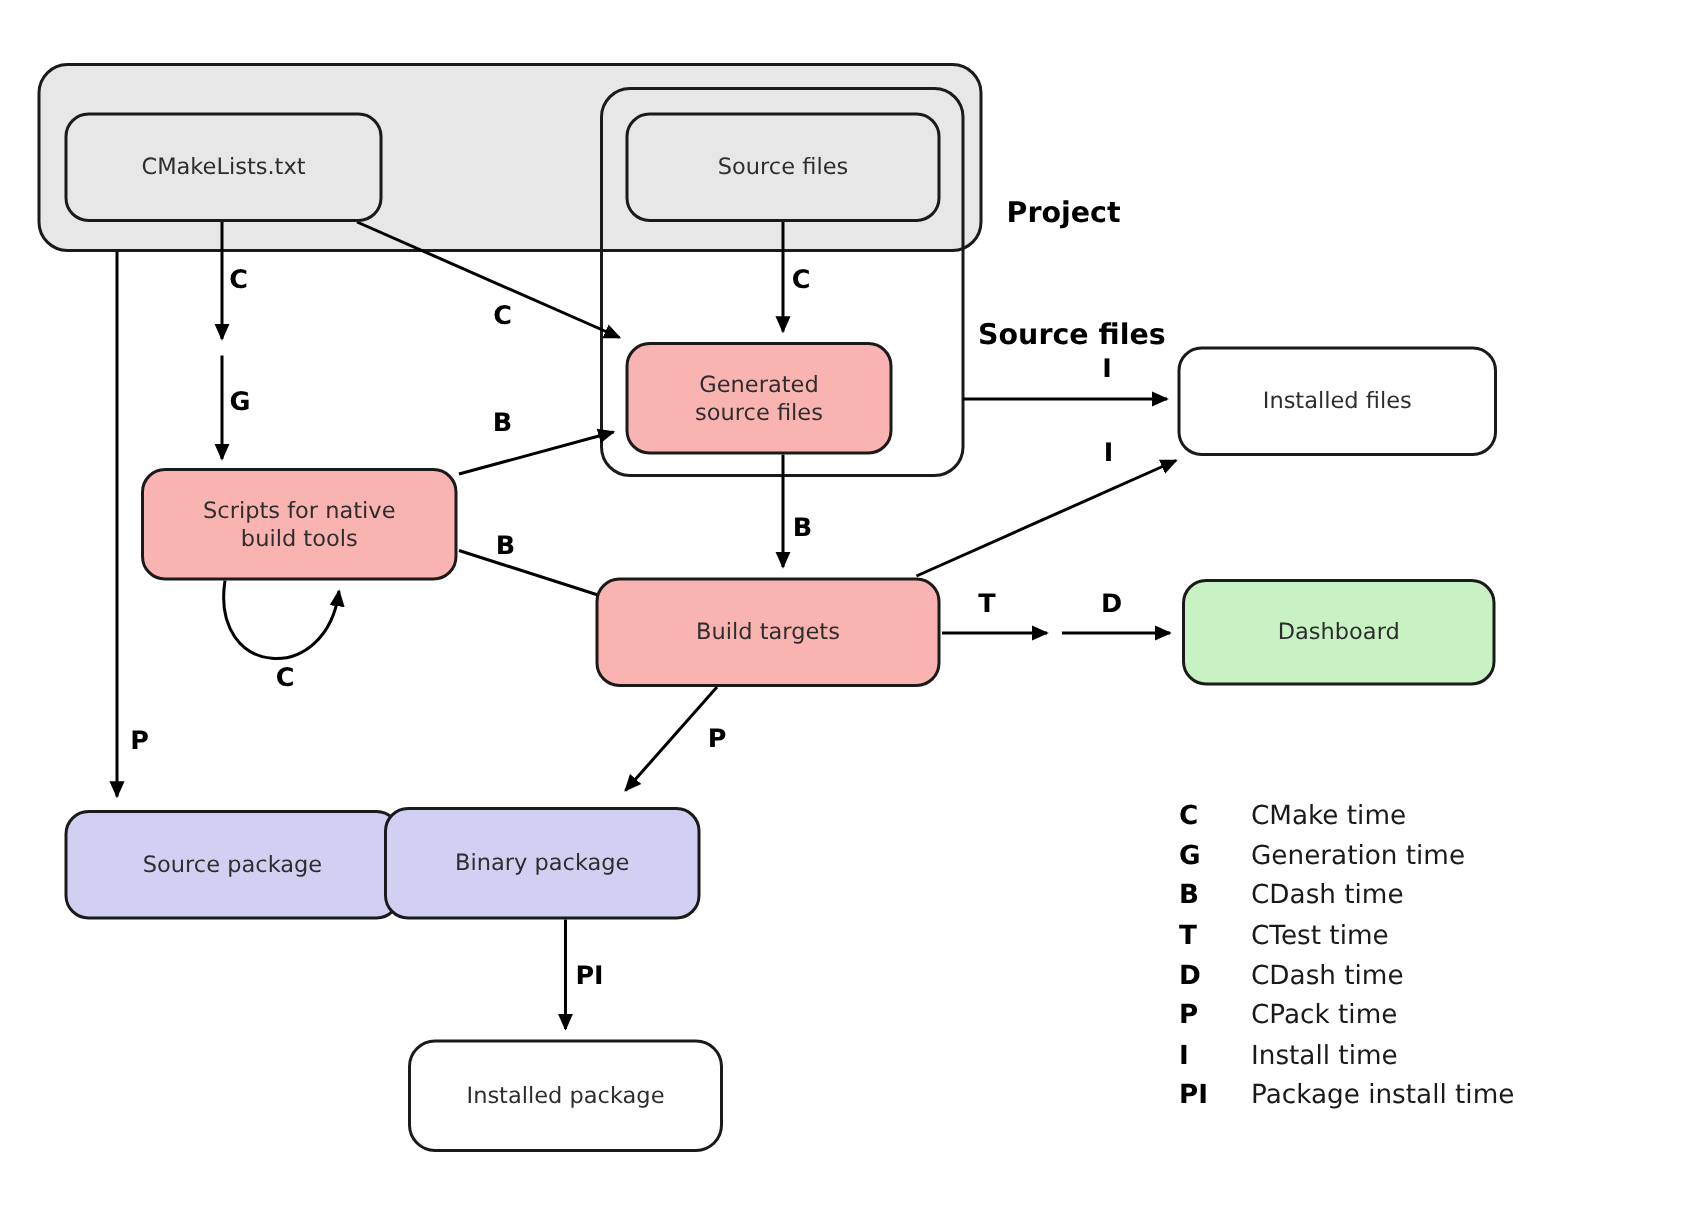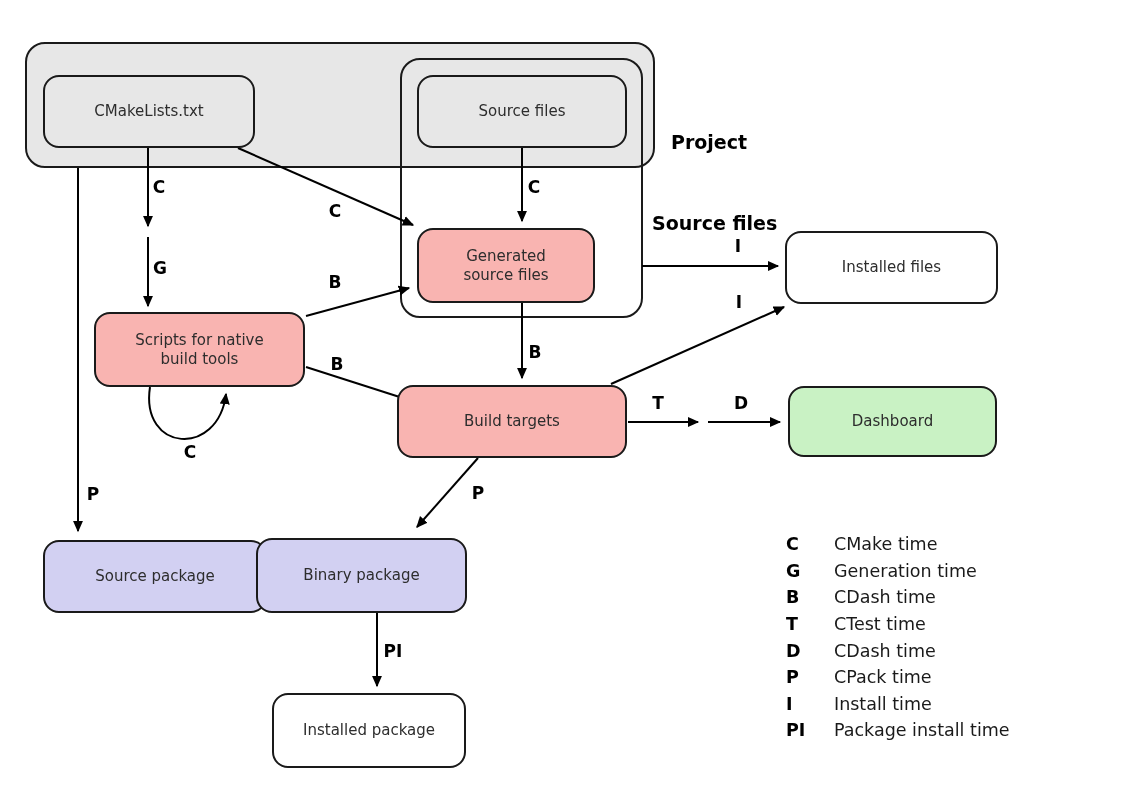--- a/index.html
+++ b/index.html
@@ -151,21 +151,21 @@
   </div>
 
   <div class="node node-purple" style="left:43px; top:540px; width:224px; height:73px;">
     <span>Source package</span>
   </div>
 
   <div class="node node-purple" style="left:256px; top:538px; width:211px; height:75px;">
     <span>Binary package</span>
   </div>
 
-  <div class="node node-white" style="left:272px; top:693px; width:194px; height:75px;">
+  <div class="node node-white" style="left:272px; top:693px; width:210px; height:75px;border-radius:18px;">
     <span>Installed package</span>
   </div>
 
   <div class="group-label" style="left:671px; top:99px;">Project</div>
   <div class="group-label" style="left:652px; top:180px;">Source files</div>
 
   <span class="edge-label" style="left:159px; top:187px;">C</span>
   <span class="edge-label" style="left:160px; top:268px;">G</span>
   <span class="edge-label" style="left:335px; top:211px;">C</span>
   <span class="edge-label" style="left:534px; top:187px;">C</span>

